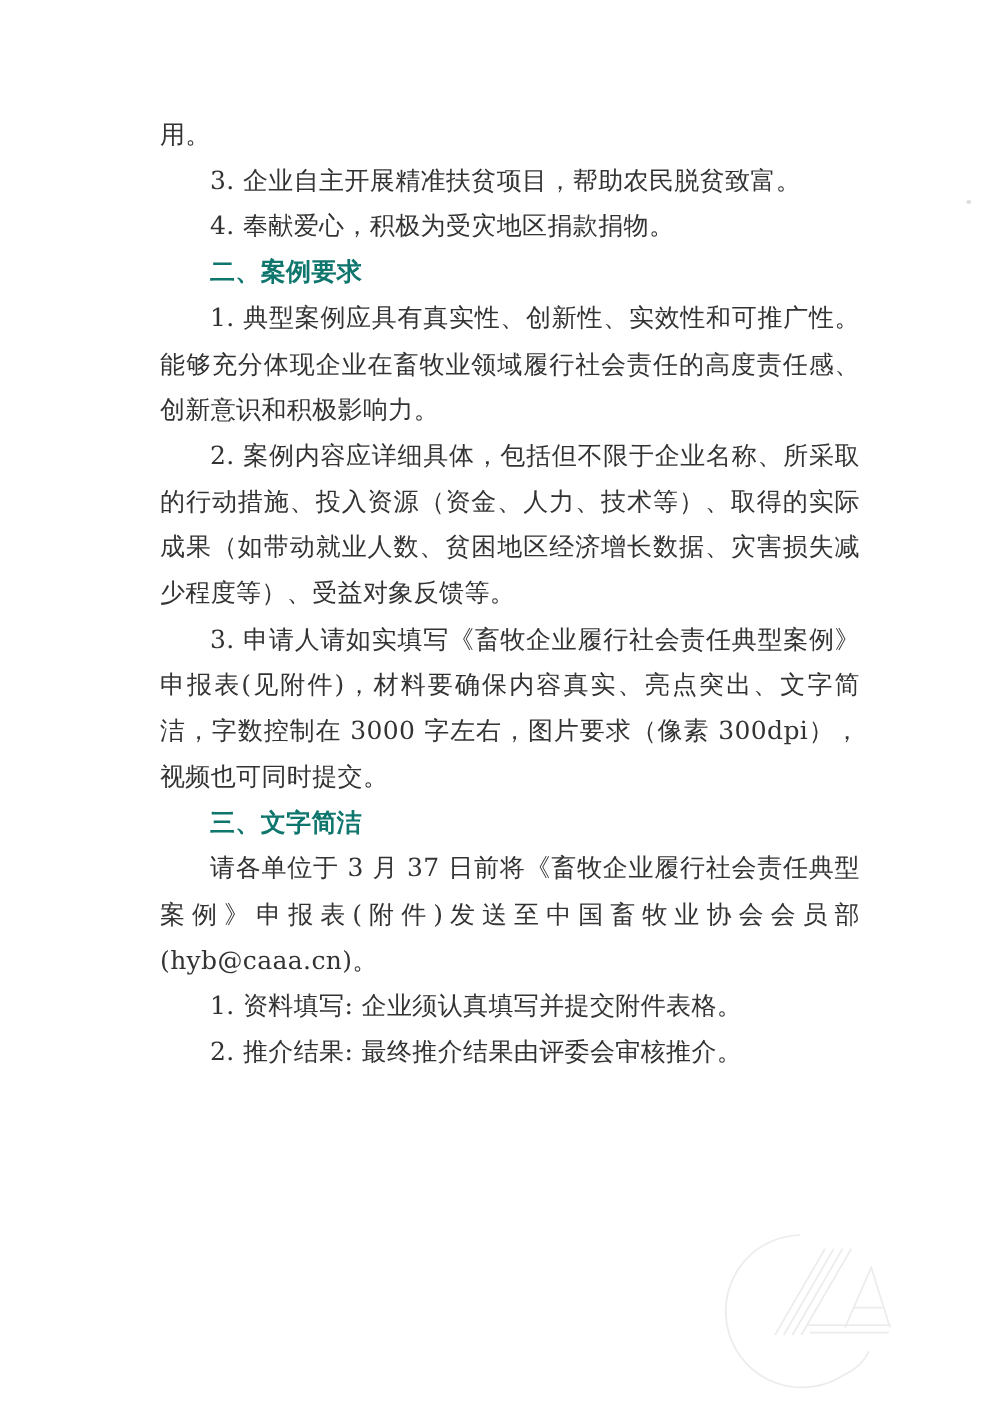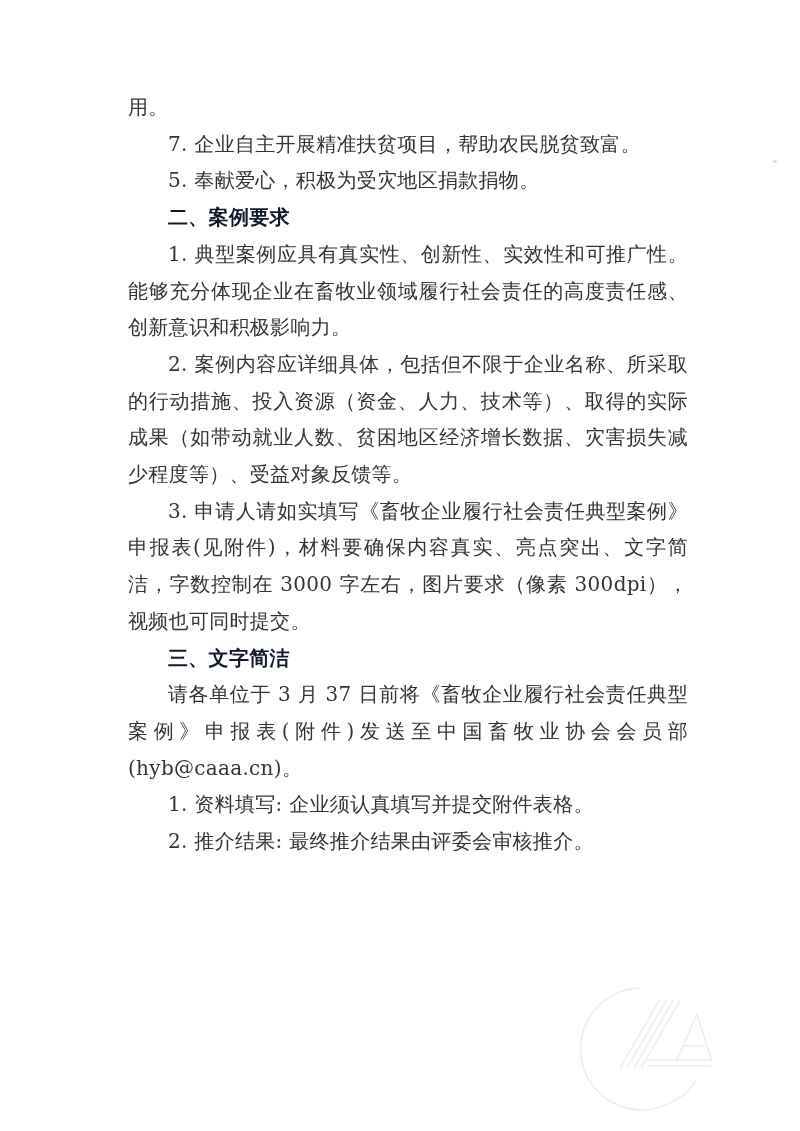--- a/index.html
+++ b/index.html
@@ -24,21 +24,21 @@
     color: #333333;
     letter-spacing: 0.3px;
     z-index: 2;
   }
   .block {
     text-align: justify;
     text-justify: inter-character;
   }
   .block.paragraph { text-indent: 2em; }
   .block.continuation { text-indent: 0; }
-  .block.heading { text-indent: 2em; font-weight: bold; color: #0f172a; }
+  .block.heading { text-indent: 2em; font-weight: bold; color: #0f766e; }
   .watermark {
     position: absolute;
     left: 572px;
     top: 972px;
     width: 160px;
     height: 159px;
     z-index: 1;
   }
   .speck {
     position: absolute;
@@ -72,22 +72,22 @@
 
       <path d="M 74 88 L 141 88"></path>
       <path d="M 76 94 L 139 94"></path>
     </g>
   </svg>
 
   <div class="speck"></div>
 
   <div class="doc-body">
       <div class="block continuation">用。</div>
-      <div class="block paragraph">7. 企业自主开展精准扶贫项目，帮助农民脱贫致富。</div>
-      <div class="block paragraph">5. 奉献爱心，积极为受灾地区捐款捐物。</div>
+      <div class="block paragraph">3. 企业自主开展精准扶贫项目，帮助农民脱贫致富。</div>
+      <div class="block paragraph">4. 奉献爱心，积极为受灾地区捐款捐物。</div>
       <div class="block heading">二、案例要求</div>
       <div class="block paragraph">1. 典型案例应具有真实性、创新性、实效性和可推广性。能够充分体现企业在畜牧业领域履行社会责任的高度责任感、创新意识和积极影响力。</div>
       <div class="block paragraph">2. 案例内容应详细具体，包括但不限于企业名称、所采取的行动措施、投入资源（资金、人力、技术等）、取得的实际成果（如带动就业人数、贫困地区经济增长数据、灾害损失减少程度等）、受益对象反馈等。</div>
       <div class="block paragraph">3. 申请人请如实填写《畜牧企业履行社会责任典型案例》申报表(见附件)，材料要确保内容真实、亮点突出、文字简洁，字数控制在 3000 字左右，图片要求（像素 300dpi），视频也可同时提交。</div>
       <div class="block heading">三、文字简洁</div>
       <div class="block paragraph">请各单位于 3 月 37 日前将《畜牧企业履行社会责任典型案例》申报表(附件)发送至中国畜牧业协会会员部(hyb@caaa.cn)。</div>
       <div class="block paragraph">1. 资料填写: 企业须认真填写并提交附件表格。</div>
       <div class="block paragraph">2. 推介结果: 最终推介结果由评委会审核推介。</div>
     </div>
 

